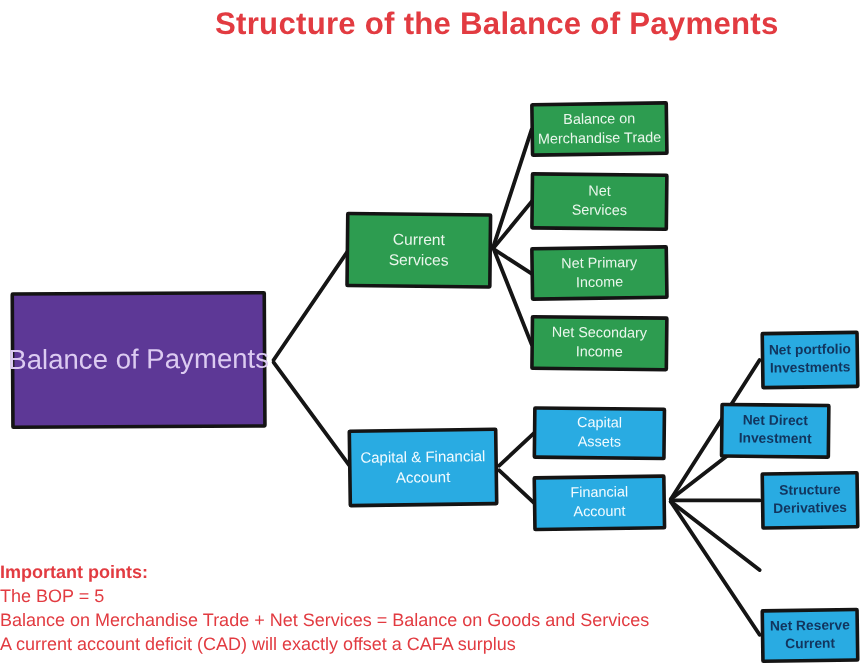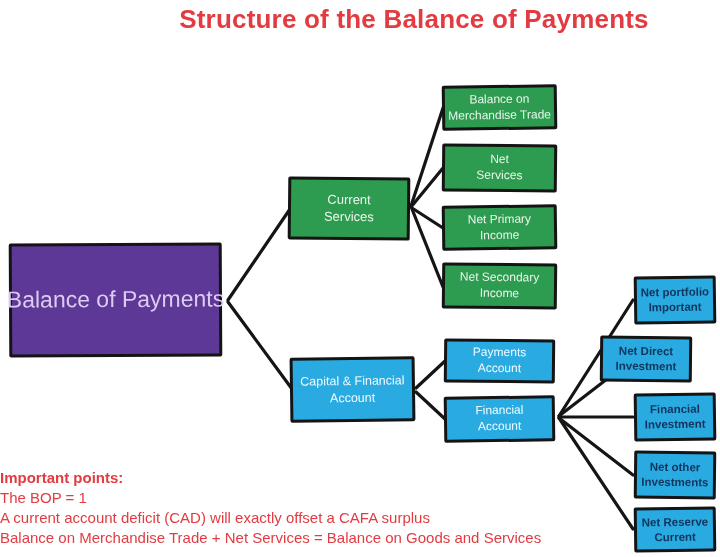--- a/index.html
+++ b/index.html
@@ -135,42 +135,39 @@
     <span class="lbl w55">Net Services</span>
   </div>
   <div class="box green n-npi tilt-a">
     <span class="lbl w90">Net Primary Income</span>
   </div>
   <div class="box green n-nsi tilt-b">
     <span class="lbl w105">Net Secondary Income</span>
   </div>
 
   <div class="box blue n-cap tilt-b">
-    <span class="lbl w55">Payments Account</span>
+    <span class="lbl w55">Capital Assets</span>
   </div>
   <div class="box blue n-fin tilt-a">
     <span class="lbl w70">Financial Account</span>
   </div>
 
   <div class="box leafblue n-r1 tilt-a">
-    <span class="lbl w75">Net portfolio Important</span>
+    <span class="lbl w75">Net portfolio Investments</span>
   </div>
   <div class="box leafblue n-r2 tilt-b">
     <span class="lbl w70">Net Direct Investment</span>
   </div>
   <div class="box leafblue n-r3 tilt-a">
-    <span class="lbl w70">Financial Investment</span>
-  </div>
-  <div class="box leafblue n-r4 tilt-b">
-    <span class="lbl w70">Net other Investments</span>
+    <span class="lbl w70">Structure Derivatives</span>
   </div>
   <div class="box leafblue n-r5 tilt-a">
     <span class="lbl w70">Net Reserve Current</span>
   </div>
 
   <div class="notes">
     <div class="heading">Important points:</div>
-    <div>The BOP = 1</div>
+    <div>The BOP = 5</div>
+    <div>Balance on Merchandise Trade + Net Services = Balance on Goods and Services</div>
     <div>A current account deficit (CAD) will exactly offset a CAFA surplus</div>
-    <div>Balance on Merchandise Trade + Net Services = Balance on Goods and Services</div>
   </div>
 
 </div>
 
 </body></html>

